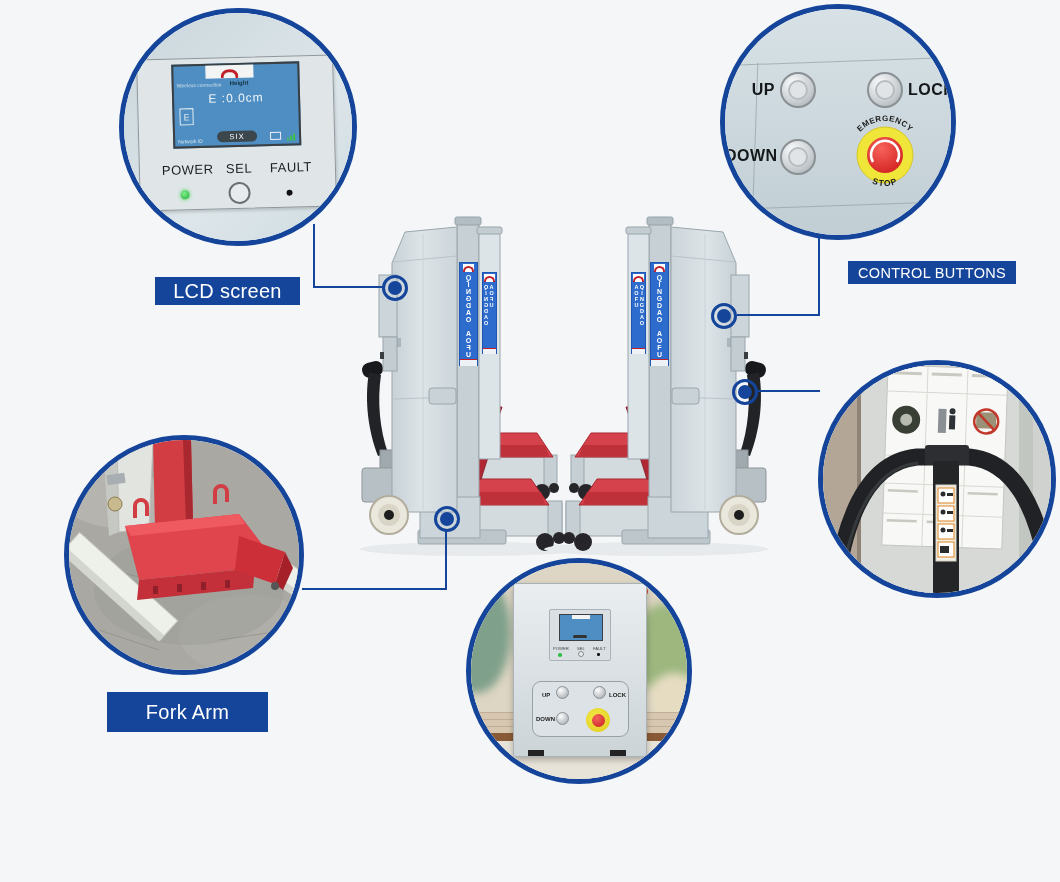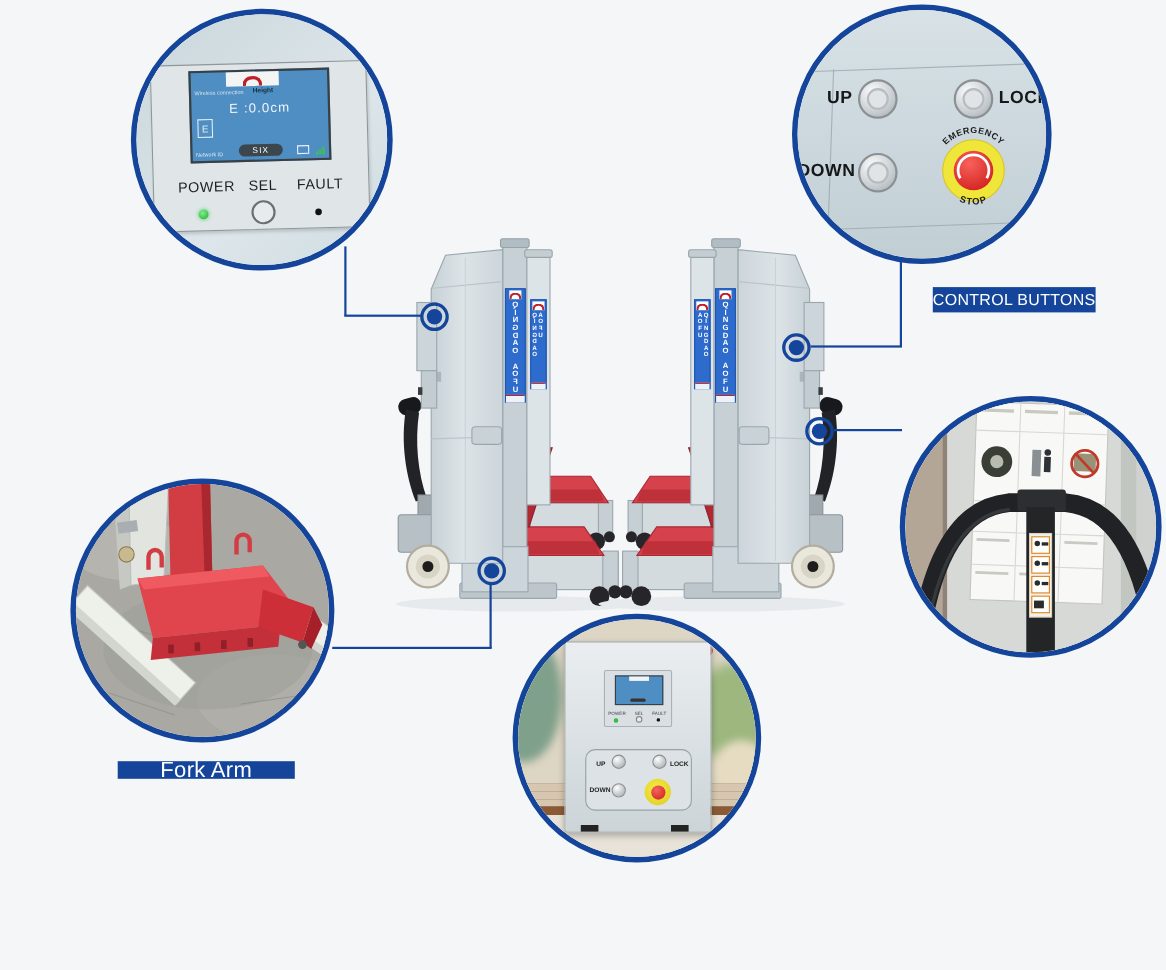--- a/index.html
+++ b/index.html
@@ -218,20 +218,21 @@
         </div>
         <div class="ind-lab" style="left:22px;">POWER</div>
         <div class="ind-lab" style="left:86px;">SEL</div>
         <div class="ind-lab" style="left:130px;">FAULT</div>
         <div class="led-g" style="left:40px;"></div>
         <div class="sel-btn" style="left:88px;"></div>
         <div class="fault-dot" style="left:146px;"></div>
       </div>
     </div>
   </div>
+  <div class="tag" style="left:155px;top:277px;width:145px;height:28px;">LCD screen</div>
 
   <div class="callout" style="left:720px;top:4px;width:236px;height:236px;">
     <div class="scene cb-scene">
       <div class="seam" style="left:8px;top:52px;width:212px;height:1px;transform:rotate(-2deg);"></div>
       <div class="seam" style="left:30px;top:54px;width:1px;height:134px;transform:rotate(2deg);"></div>
       <div class="seam" style="left:14px;top:196px;width:204px;height:1px;transform:rotate(-2deg);"></div>
       <div class="cb-lab" style="left:10px;top:72px;width:40px;text-align:right;">UP</div>
       <div class="btn" style="left:55px;top:63px;"></div>
       <div class="btn" style="left:142px;top:63px;"></div>
       <div class="cb-lab" style="left:183px;top:72px;">LOCK</div>
@@ -251,21 +252,21 @@
         <path d="M30,49 a14,14 0 1 1 24,0" stroke="#fff" stroke-width="2.5" fill="none"></path>
         <text font-size="8" font-weight="bold" fill="#1a1a1a" letter-spacing="0.5">
           <textPath href="#cbArcT" startOffset="50%" text-anchor="middle">EMERGENCY</textPath>
         </text>
         <text font-size="8.5" font-weight="bold" fill="#1a1a1a" letter-spacing="1">
           <textPath href="#cbArcB" startOffset="50%" text-anchor="middle">STOP</textPath>
         </text>
       </svg>
     </div>
   </div>
-  <div class="tag" style="left:848px;top:261px;width:148px;height:23px;font-size:14.5px;">CONTROL BUTTONS</div>
+  <div class="tag" style="left:848px;top:261px;width:168px;height:23px;font-size:14.5px;">CONTROL BUTTONS</div>
 
   <div class="callout" style="left:818px;top:360px;width:238px;height:238px;">
     <div class="scene">
       <svg width="228" height="228" viewBox="0 0 228 228">
         <rect width="228" height="228" fill="#cfd2ce"></rect>
         <rect x="0" y="0" width="38" height="228" fill="#b4a696"></rect>
         <rect x="34" y="0" width="6" height="228" fill="#8f8276"></rect>
         <rect x="38" y="0" width="170" height="228" fill="#d6d9d5"></rect>
         <rect x="196" y="0" width="14" height="228" fill="#c2c6c1"></rect>
         <g transform="rotate(2 120 90)">
@@ -348,21 +349,21 @@
           <rect x="108" y="144" width="5" height="8" fill="#8f1f28"></rect>
         <rect x="132" y="142" width="5" height="8" fill="#8f1f28"></rect>
           <rect x="156" y="140" width="5" height="8" fill="#8f1f28"></rect>
         <polygon points="170,96 216,112 206,144 166,130" fill="#cc2f38"></polygon>
         <polygon points="206,144 216,112 224,128 214,150" fill="#a52029"></polygon>
         <circle cx="206" cy="146" r="4" fill="#555"></circle>
           <circle cx="18" cy="186" r="4" fill="#555"></circle>
       </svg>
     </div>
   </div>
-  <div class="tag" style="left:107px;top:692px;width:161px;height:16px;">Fork Arm</div>
+  <div class="tag" style="left:107px;top:692px;width:161px;height:40px;">Fork Arm</div>
 
   <div class="callout" style="left:466px;top:558px;width:226px;height:226px;">
     <div class="scene cab-scene">
       <div class="blob" style="left:-30px;top:10px;width:70px;height:120px;background:#7fa08a;filter:blur(4px);"></div>
       <div class="blob" style="left:160px;top:40px;width:70px;height:90px;background:#9db77f;filter:blur(5px);"></div>
       <div class="blob" style="left:178px;top:110px;width:50px;height:50px;background:#e6dcc2;filter:blur(4px);"></div>
       <div class="blob" style="left:168px;top:24px;width:9px;height:9px;background:#d03a28;"></div>
       <div class="brick"></div>
       <div class="sill"></div>
       <div class="floor"></div>

